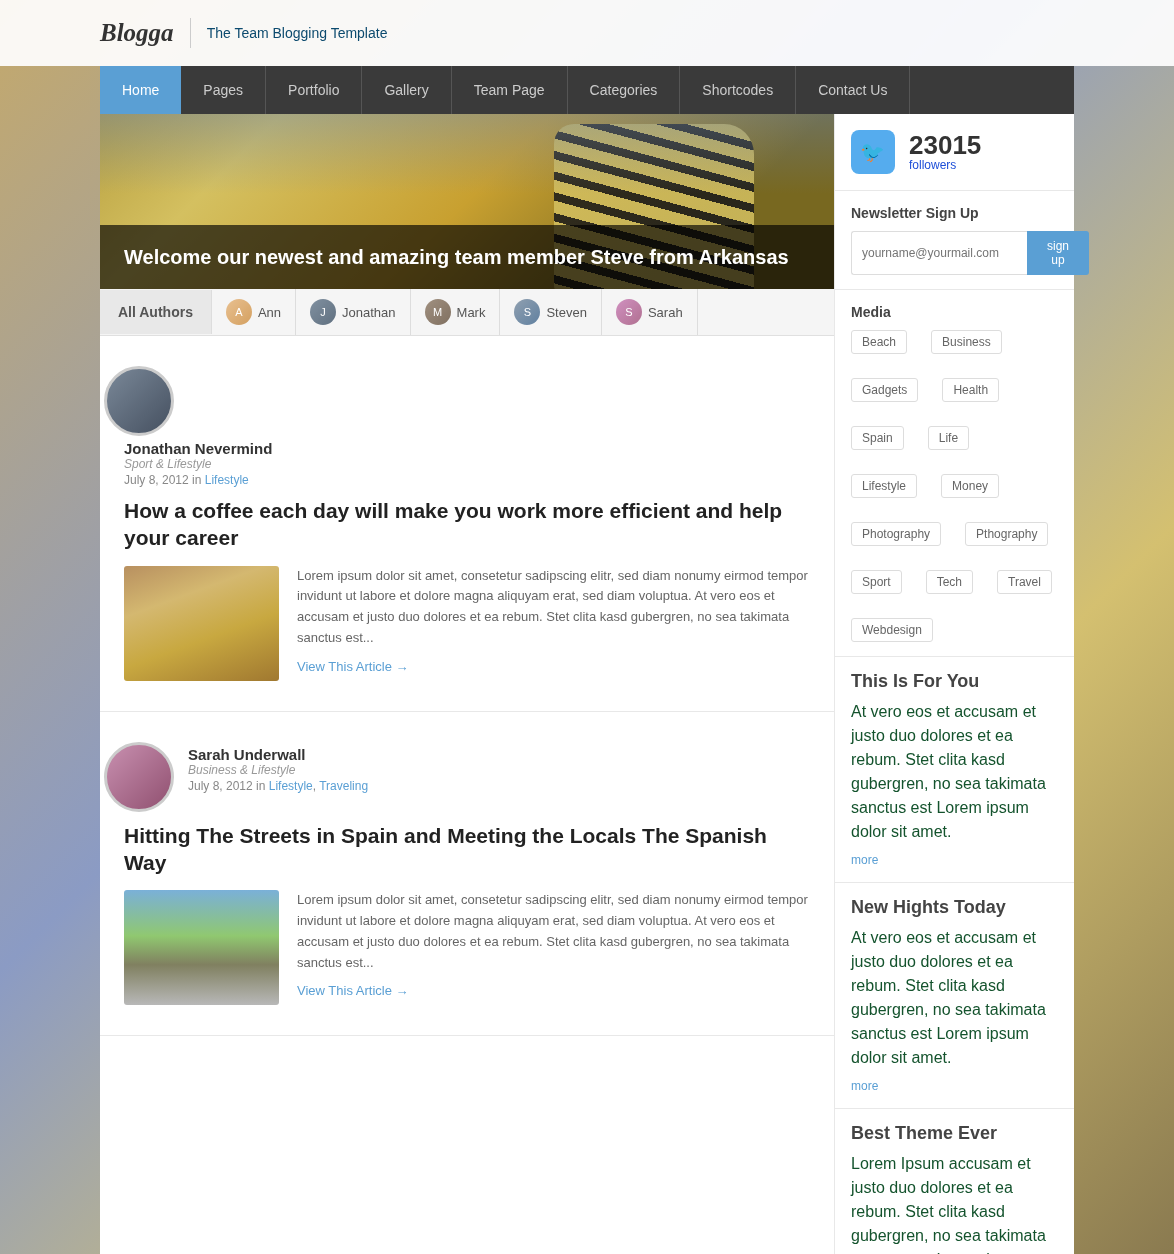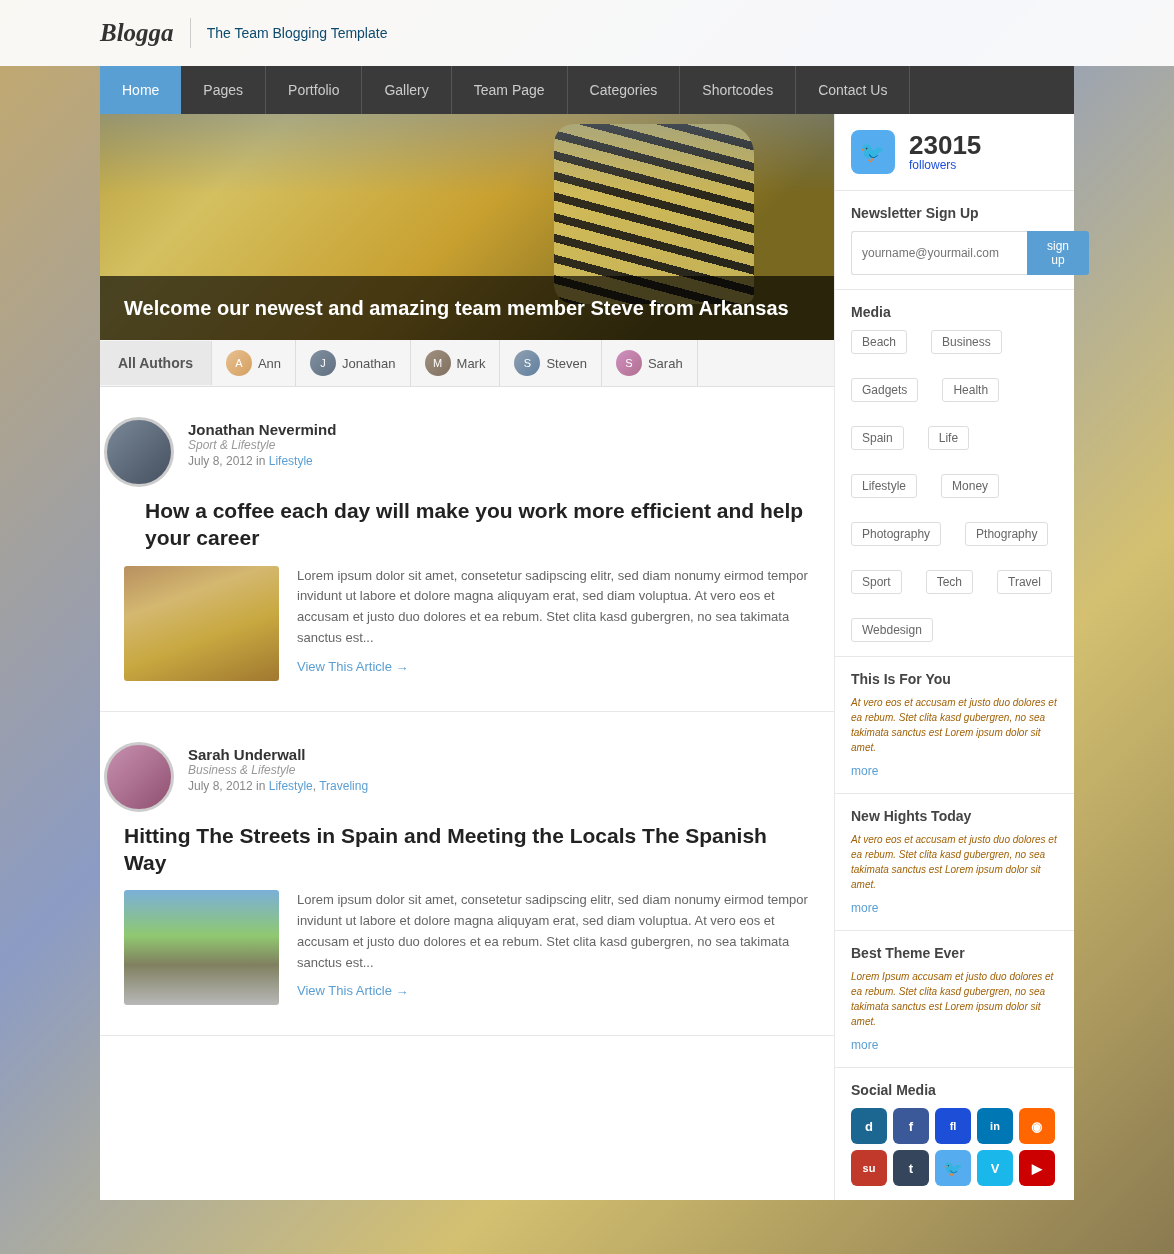--- a/index.html
+++ b/index.html
@@ -75,21 +75,21 @@
     
     .content-area {
       flex: 1;
       background: white;
       min-height: 900px;
     }
 
     
     .hero-banner {
       width: 100%;
-      height: 226px;
+      height: 175px;
       background: linear-gradient(to bottom, #c8b870 0%, #d4a840 30%, #8a7a30 70%, #6a5a20 100%);
       position: relative;
       overflow: hidden;
     }
     .hero-zebra {
       position: absolute;
       top: 0; right: 0; left: 0; bottom: 0;
       background: linear-gradient(135deg, #b8a040 0%, #d4c060 20%, #c8a030 50%, #786820 80%);
     }
     
@@ -260,31 +260,30 @@
       color: #666;
       cursor: pointer;
     }
 
     
     .sidebar-post {
       padding: 14px 16px;
       border-bottom: 1px solid #e8e8e8;
     }
     .sidebar-post-title {
-      font-size: 14px;
+      font-size: 18px;
       font-weight: bold;
       color: #444;
       margin-bottom: 8px;
     }
     .sidebar-post-text {
-      font-size: 10px;
-      color: #a16207;
+      font-size: 16px;
+      color: #14532d;
       line-height: 1.5;
       margin-bottom: 6px;
-      font-style: italic;
     }
     .sidebar-more {
       font-size: 12px;
       color: #5a9fd4;
       text-decoration: none;
       cursor: pointer;
     }
 
     
     .social-section {
@@ -367,32 +366,32 @@
         <div class="author-avatar avatar-steven">S</div>
         <span>Steven</span>
       </div>
       <div class="author-tab">
         <div class="author-avatar avatar-sarah">S</div>
         <span>Sarah</span>
       </div>
     </div>
 
     <div class="article-item">
-      <div style="display:flex; align-items:flex-start; padding: 0 0 0 0;">
+      <div style="display:flex; align-items:flex-start; padding: 0 0 0 0; flex-direction: column;">
         <div style="width:70px; height:70px; border-radius:50%; border:3px solid #ccc; flex-shrink:0; margin-right:14px; margin-left:-20px; background: linear-gradient(135deg, #7a8898, #455060);"></div>
         <div style="padding-top:4px;">
           <div style="font-size:15px; font-weight:bold; color:#333;">Jonathan Nevermind</div>
           <div style="font-size:12px; color:#999; font-style:italic;">Sport &amp; Lifestyle</div>
           <div style="font-size:12px; color:#888; margin-top:2px;">
             <span>July 8, 2012</span> in <a href="#" style="color:#5a9fd4; text-decoration:none;">Lifestyle</a>
           </div>
         </div>
       </div>
       <div style="padding: 10px 0 0 0;">
-        <div style="font-size:21px; font-weight:bold; color:#222; margin-bottom:14px; line-height:1.3;margin-left:21px;">How a coffee each day will make you work more efficient and help your career</div>
+        <div style="font-size:21px; font-weight:bold; color:#222; margin-bottom:14px; line-height:1.3;">How a coffee each day will make you work more efficient and help your career</div>
         <div style="display:flex; gap:18px;">
           <div style="width:155px; height:115px; flex-shrink:0; border-radius:3px; background: linear-gradient(160deg, #b89060 0%, #d4b870 30%, #c8a840 60%, #a07830 100%);"></div>
           <div style="flex:1;">
             <div style="font-size:13px; color:#666; line-height:1.6;">Lorem ipsum dolor sit amet, consetetur sadipscing elitr, sed diam nonumy eirmod tempor invidunt ut labore et dolore magna aliquyam erat, sed diam voluptua. At vero eos et accusam et justo duo dolores et ea rebum. Stet clita kasd gubergren, no sea takimata sanctus est...</div>
             <a href="#" style="display:inline-block; margin-top:10px; font-size:13px; color:#5a9fd4; text-decoration:none;">View This Article →</a>
           </div>
         </div>
       </div>
     </div>
 

